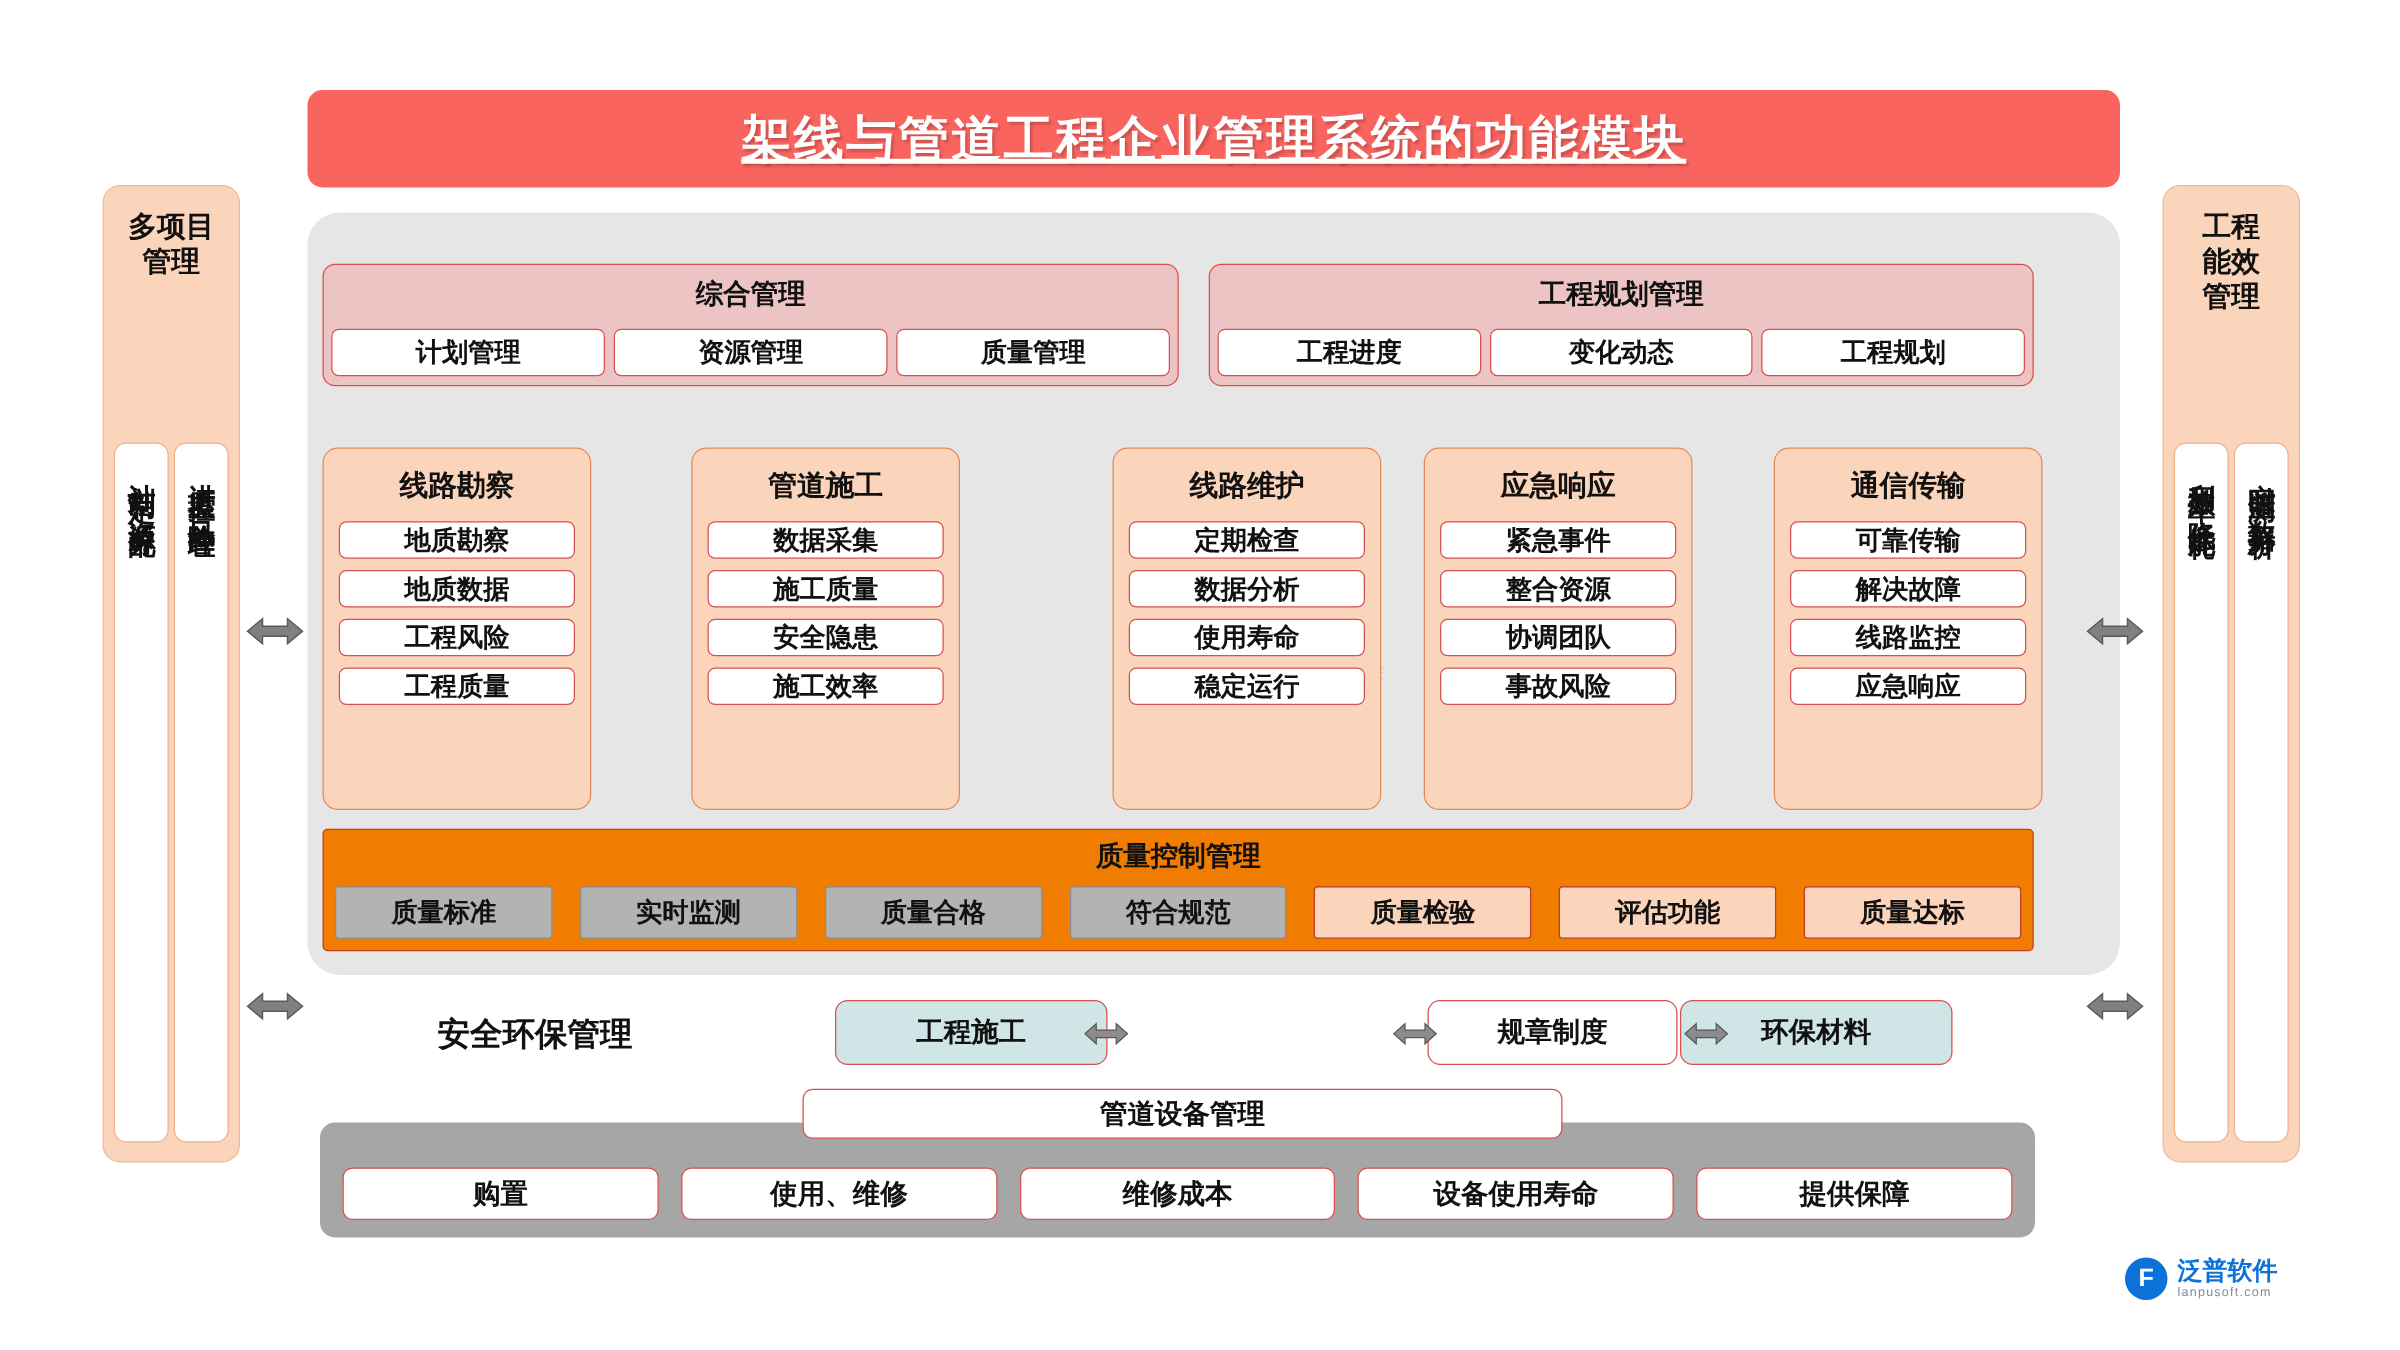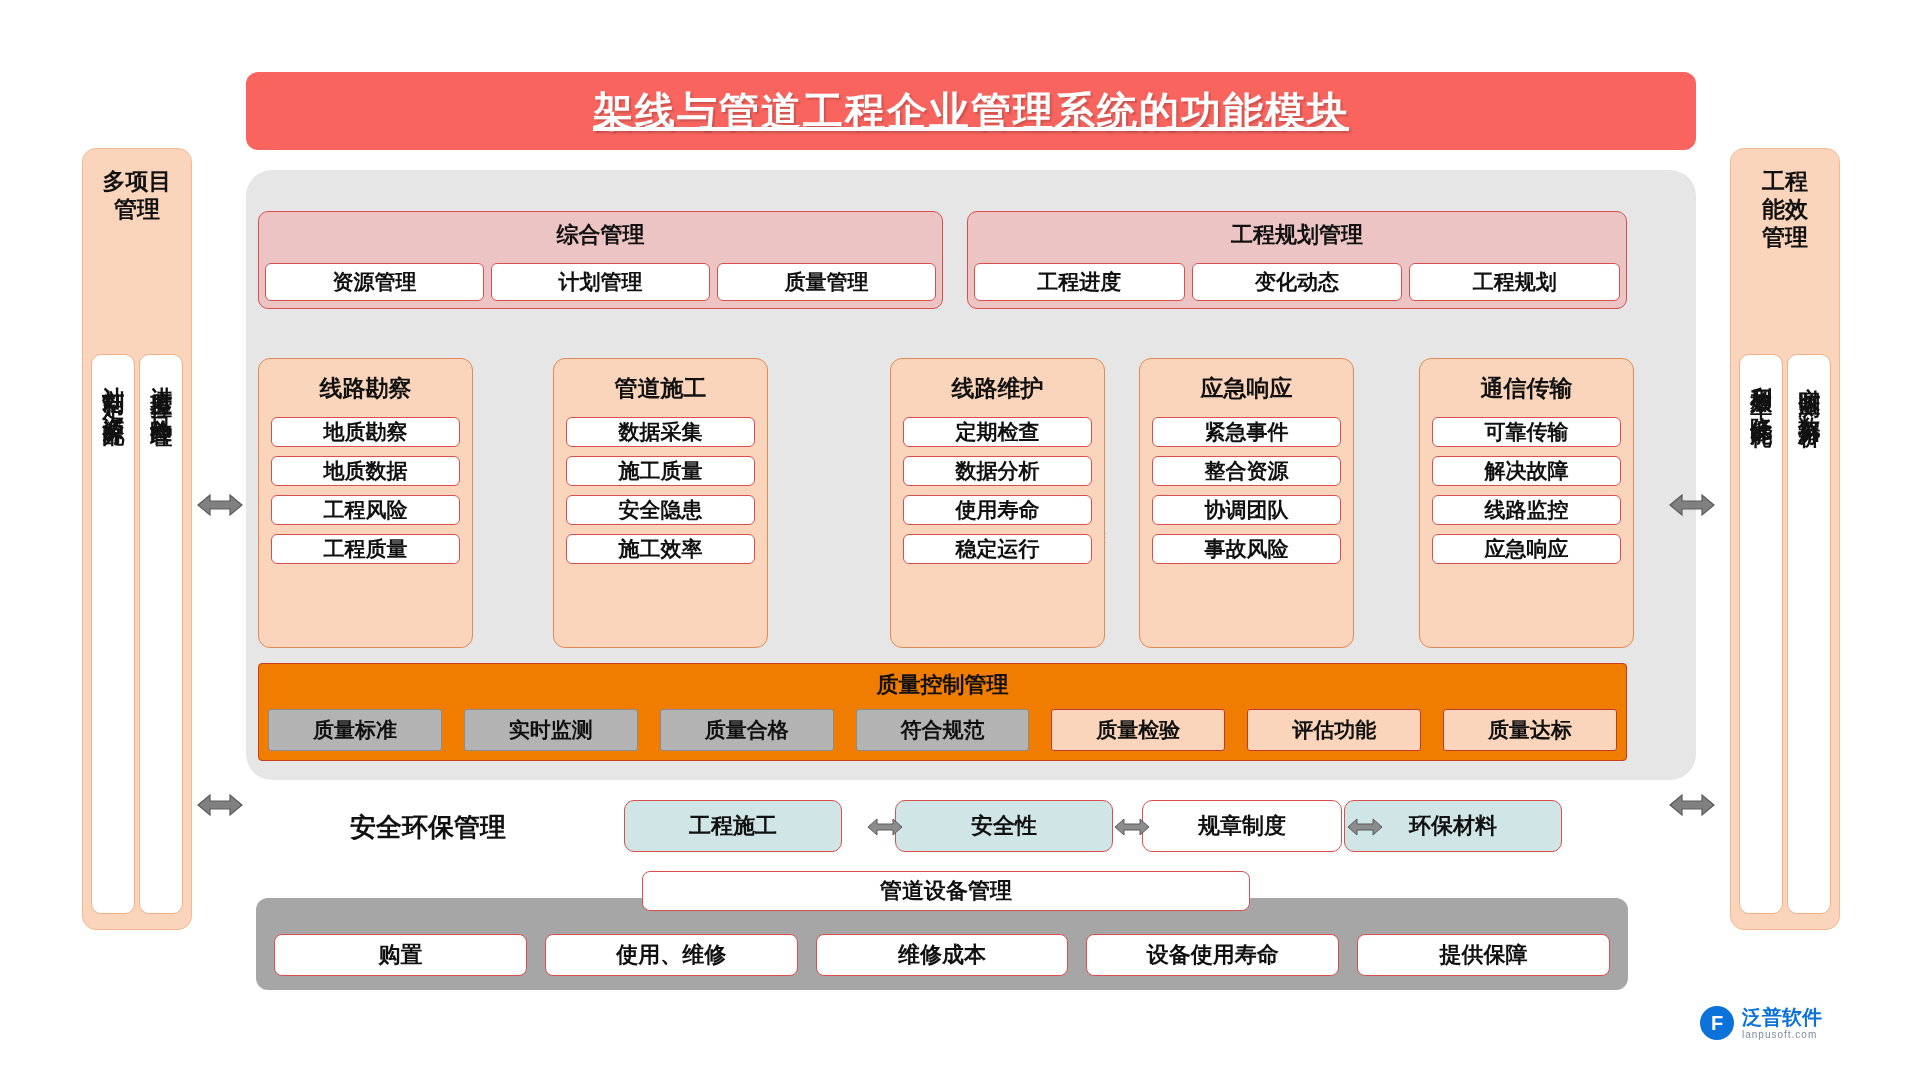--- a/index.html
+++ b/index.html
@@ -124,21 +124,21 @@
     font-size:26px;font-weight:bold;color:#111;
   }
   .sbox{
     position:absolute;top:800px;height:52px;border-radius:10px;box-sizing:border-box;
     display:flex;align-items:center;justify-content:center;
     font-size:22px;font-weight:bold;color:#111;
     border:1.4px solid #d94f4f;
   }
   .sbox.teal{background:#cfe5e6;}
   .sbox.white{background:#ffffff;}
-  #s1{left:624px;width:218px;}
+  #s1{left:668px;width:218px;}
   #s2{left:895px;width:218px;}
   #s3{left:1142px;width:200px;text-align:right;}
   #s4{left:1344px;width:218px;}
 
   
   .eq-head{
     position:absolute;left:642px;top:871px;width:608px;height:40px;
     background:#ffffff;border:1.4px solid #d94f4f;border-radius:8px;box-sizing:border-box;
     display:flex;align-items:center;justify-content:center;
     font-size:22px;font-weight:bold;color:#111;z-index:3;
@@ -231,22 +231,22 @@
   <div class="canvas"></div>
 
   <div class="watermark">
     <div class="wm-top">泛普软件</div>
     <div class="wm-bot">FANPU SOFTWARE</div>
   </div>
 
   <div class="group-pink" id="grp-zh">
     <div class="gp-title">综合管理</div>
     <div class="gp-items">
+      <div class="chip">计划管理</div>
       <div class="chip">资源管理</div>
-      <div class="chip">计划管理</div>
       <div class="chip">质量管理</div>
     </div>
   </div>
 
   <div class="group-pink" id="grp-gh">
     <div class="gp-title">工程规划管理</div>
     <div class="gp-items">
       <div class="chip">工程进度</div>
       <div class="chip">变化动态</div>
       <div class="chip">工程规划</div>
@@ -311,21 +311,20 @@
       <div class="qchip gray">质量合格</div>
       <div class="qchip gray">符合规范</div>
       <div class="qchip peach">质量检验</div>
       <div class="qchip peach">评估功能</div>
       <div class="qchip peach">质量达标</div>
     </div>
   </div>
 
   <div class="safety-label">安全环保管理</div>
   <div class="sbox teal" id="s1">工程施工</div>
-  <div class="sbox teal" id="s2">安全性</div>
   <div class="sbox white" id="s3">规章制度</div>
   <div class="sbox teal" id="s4">环保材料</div>
 
   <div class="sarrow" id="sa-1">
     <svg viewBox="0 0 38 24">
         <path d="M2 12 L11 4 L11 9 L27 9 L27 4 L36 12 L27 20 L27 15 L11 15 L11 20 Z" fill="#8c8c8c" stroke="#595959" stroke-width="1"></path>
       </svg>
   </div>
   <div class="sarrow" id="sa-2">
     <svg viewBox="0 0 38 24">

